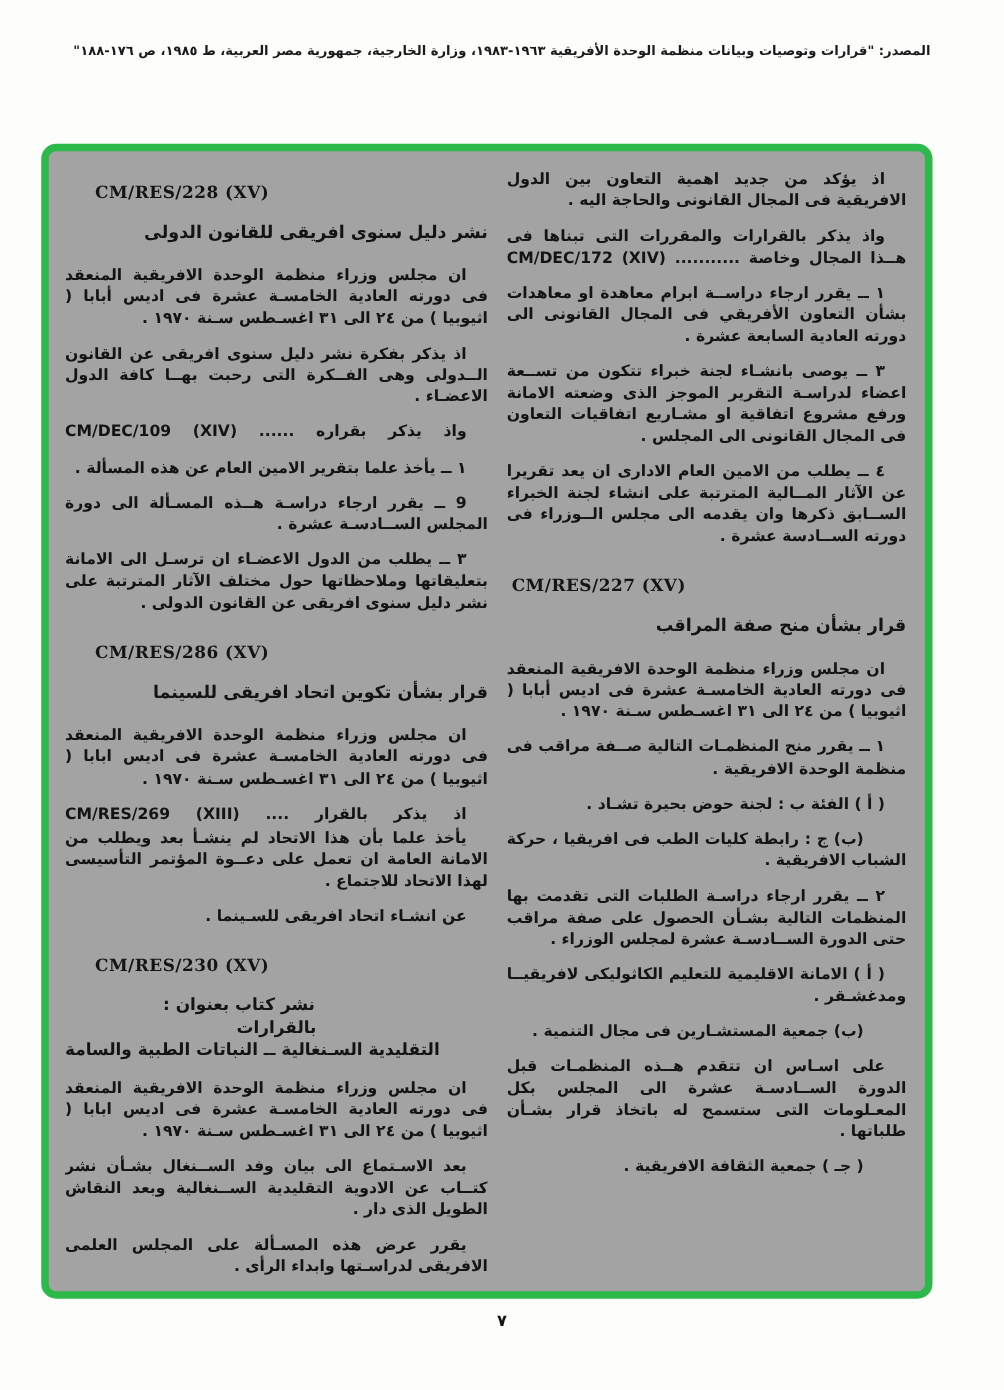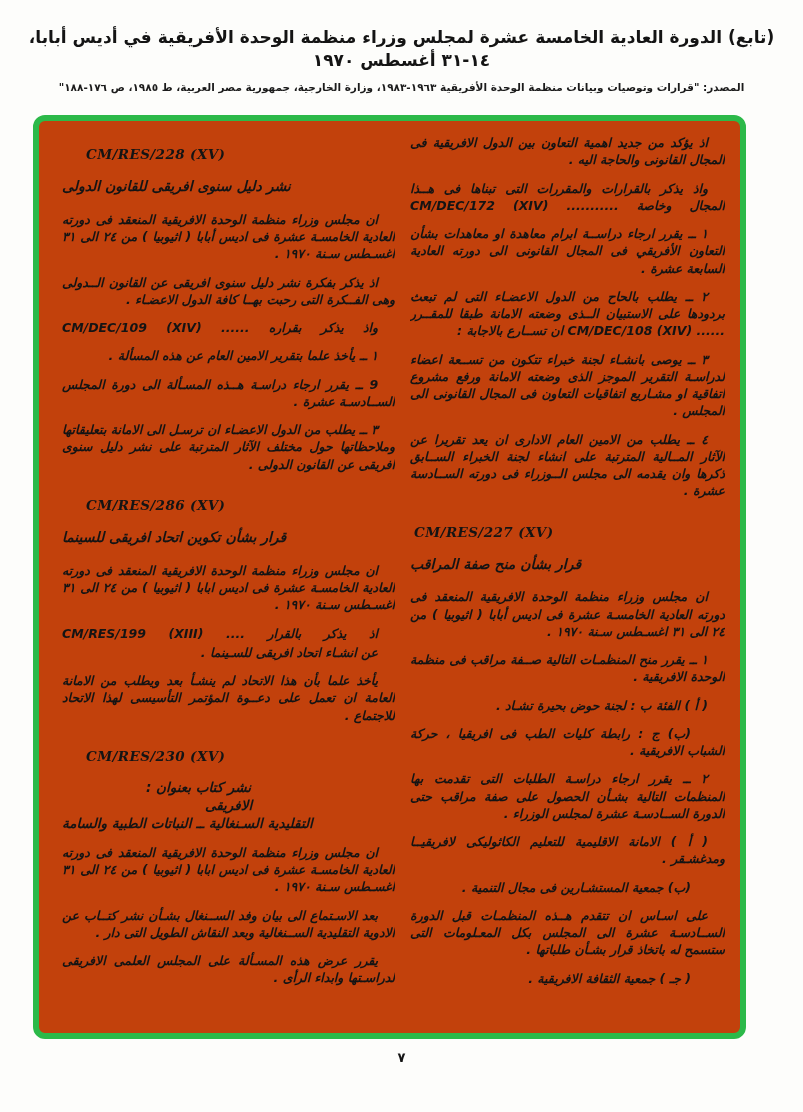--- a/index.html
+++ b/index.html
@@ -15,27 +15,26 @@
   .header { position:absolute; top:26px; left:20px; right:20px; text-align:center; direction:rtl; }
   .h-title { font-size:17px; font-weight:bold; line-height:1.35; }
   .h-source { margin-top:9px; font-size:10.5px; font-weight:bold; color:#1b1b1b; }
   
   .frame {
     position:absolute; left:33px; top:115px;
     width:713px; height:924px;
     box-sizing:border-box;
     border:6px solid #2cb949;
     border-radius:12px;
-    background:#c2410c;
+    background:#a3a3a3;
     display:flex;
     direction:rtl;
-    padding:13px 15px 8px 23px;
+    padding:13px 15px 8px 13px;
     gap:15px;
     overflow:hidden;
-    font-style:italic;
   }
   .col { direction:rtl; overflow:hidden; }
   .col-right { flex:0 0 47.5%; }
   .col-left  { flex:1 1 auto; }
   
   .para {
     margin:0 0 11px;
     font-size:12.5px;
     line-height:1.38;
     text-align:justify;
@@ -54,21 +53,21 @@
     font-weight:bold;
     letter-spacing:0.4px;
     margin:0 0 15px;
     white-space:nowrap;
   }
   .col-right .code { padding-left:4px; }
   .col-left  .code { padding-left:24px; }
   .res-title {
     font-size:14px;
     font-weight:bold;
-    text-align:left;
+    text-align:right;
     margin:0 0 15px;
     line-height:1.35;
   }
   .sec-gap { margin-top:24px; }
   .top-pad { margin-top:12px; }
   .book-title-1 { font-size:13.5px; font-weight:bold; text-align:center; padding-left:0; padding-right:60px; margin:0 0 2px; }
   .book-title-2 { font-size:13.5px; font-weight:bold; text-align:center; margin:0 0 2px; }
   .book-title-3 { font-size:13.5px; font-weight:bold; text-align:left; margin:0 0 13px; }
   
   .page-num {
@@ -76,31 +75,29 @@
     text-align:center;
     font-size:13px; font-weight:bold;
   }
 </style>
 </head>
 <body>
 
 <div class="screen">
 
   <div class="header">
-    <div class="h-title">(تابع) الدورة العادية الخامسة عشرة لمجلس وزراء منظمة الوحدة الأفريقية في أديس أبابا، ١٤-٣١ أغسطس ١٩٧٠</div>
     <div class="h-source">المصدر: "قرارات وتوصيات وبيانات منظمة الوحدة الأفريقية ١٩٦٣-١٩٨٣، وزارة الخارجية، جمهورية مصر العربية، ط ١٩٨٥، ص ١٧٦-١٨٨"</div>
   </div>
 
   <div class="frame">
 
     <div class="col col-right">
       <p class="para">اذ يؤكد من جديد اهمية التعاون بين الدول الافريقية فى المجال القانونى والحاجة اليه .</p>
       <p class="para spread">واذ يذكر بالقرارات والمقررات التى تبناها فى هــذا المجال وخاصة ........... ‎CM/DEC/172 (XIV)‎</p>
       <p class="para">١ ــ يقرر ارجاء دراســة ابرام معاهدة او معاهدات بشأن التعاون الأفريقي فى المجال القانونى الى دورته العادية السابعة عشرة .</p>
-      <p class="para">٢ ــ يطلب بالحاح من الدول الاعضـاء التى لم تبعث بردودها على الاستبيان الــذى وضعته الامانة طبقا للمقــرر ...... ‎CM/DEC/108 (XIV)‎ ان تســارع بالاجابة :</p>
       <p class="para">٣ ــ يوصى بانشـاء لجنة خبراء تتكون من تســعة اعضاء لدراسـة التقرير الموجز الذى وضعته الامانة ورفع مشروع اتفاقية او مشـاريع اتفاقيات التعاون فى المجال القانونى الى المجلس .</p>
       <p class="para">٤ ــ يطلب من الامين العام الادارى ان يعد تقريرا عن الآثار المــالية المترتبة على انشاء لجنة الخبراء الســابق ذكرها وان يقدمه الى مجلس الــوزراء فى دورته الســادسة عشرة .</p>
 
       <div class="code sec-gap">CM/RES/227 (XV)</div>
       <h2 class="res-title">قرار بشأن منح صفة المراقب</h2>
       <p class="para">ان مجلس وزراء منظمة الوحدة الافريقية المنعقد فى دورته العادية الخامسـة عشرة فى اديس أبابا ( اثيوبيا ) من ٢٤ الى ٣١ اغسـطس سـنة ١٩٧٠ .</p>
       <p class="para">١ ــ يقرر منح المنظمـات التالية صــفة مراقب فى منظمة الوحدة الافريقية .</p>
       <p class="para">( أ ) الفئة ب : لجنة حوض بحيرة تشـاد .</p>
       <p class="para indent2">(ب) ج : رابطة كليات الطب فى افريقيا ، حركة الشباب الافريقية .</p>
       <p class="para">٢ ــ يقرر ارجاء دراسـة الطلبات التى تقدمت بها المنظمات التالية بشـأن الحصول على صفة مراقب حتى الدورة الســادسـة عشرة لمجلس الوزراء .</p>
@@ -116,30 +113,30 @@
       <p class="para">ان مجلس وزراء منظمة الوحدة الافريقية المنعقد فى دورته العادية الخامسـة عشرة فى اديس أبابا ( اثيوبيا ) من ٢٤ الى ٣١ اغسـطس سـنة ١٩٧٠ .</p>
       <p class="para">اذ يذكر بفكرة نشر دليل سنوى افريقى عن القانون الــدولى وهى الفــكرة التى رحبت بهــا كافة الدول الاعضـاء .</p>
       <p class="para spread">واذ يذكر بقراره ...... ‎CM/DEC/109 (XIV)‎</p>
       <p class="para">١ ــ يأخذ علما بتقرير الامين العام عن هذه المسألة .</p>
       <p class="para">9 ــ يقرر ارجاء دراسـة هــذه المسـألة الى دورة المجلس الســادسـة عشرة .</p>
       <p class="para">٣ ــ يطلب من الدول الاعضـاء ان ترسـل الى الامانة بتعليقاتها وملاحظاتها حول مختلف الآثار المترتبة على نشر دليل سنوى افريقى عن القانون الدولى .</p>
 
       <div class="code sec-gap">CM/RES/286 (XV)</div>
       <h2 class="res-title">قرار بشأن تكوين اتحاد افريقى للسينما</h2>
       <p class="para">ان مجلس وزراء منظمة الوحدة الافريقية المنعقد فى دورته العادية الخامسـة عشرة فى اديس ابابا ( اثيوبيا ) من ٢٤ الى ٣١ اغسـطس سـنة ١٩٧٠ .</p>
-      <p class="para spread mb2">اذ يذكر بالقرار .... ‎CM/RES/199 (XIII)‎</p>
+      <p class="para spread mb2">اذ يذكر بالقرار .... ‎CM/RES/269 (XIII)‎</p>
+      <p class="para">يأخذ علما بأن هذا الاتحاد لم ينشـأ بعد ويطلب من الامانة العامة ان تعمل على دعــوة المؤتمر التأسيسى لهذا الاتحاد للاجتماع .</p>
       <p class="para">عن انشـاء اتحاد افريقى للسـينما .</p>
-      <p class="para">يأخذ علما بأن هذا الاتحاد لم ينشـأ بعد ويطلب من الامانة العامة ان تعمل على دعــوة المؤتمر التأسيسى لهذا الاتحاد للاجتماع .</p>
 
       <div class="code sec-gap">CM/RES/230 (XV)</div>
       <div class="book-title-1">نشر كتاب بعنوان :</div>
-      <div class="book-title-2">الافريقى</div>
+      <div class="book-title-2">بالقرارات</div>
       <div class="book-title-3">التقليدية السـنغالية ــ النباتات الطبية والسامة</div>
       <p class="para">ان مجلس وزراء منظمة الوحدة الافريقية المنعقد فى دورته العادية الخامسـة عشرة فى اديس ابابا ( اثيوبيا ) من ٢٤ الى ٣١ اغسـطس سـنة ١٩٧٠ .</p>
-      <p class="para">بعد الاسـتماع الى بيان وفد الســنغال بشـأن نشر كتــاب عن الادوية التقليدية الســنغالية وبعد النقاش الطويل التى دار .</p>
+      <p class="para">بعد الاسـتماع الى بيان وفد الســنغال بشـأن نشر كتــاب عن الادوية التقليدية الســنغالية وبعد النقاش الطويل الذى دار .</p>
       <p class="para closing">يقرر عرض هذه المسـألة على المجلس العلمى الافريقى لدراسـتها وابداء الرأى .</p>
     </div>
 
   </div>
 
   <div class="page-num">٧</div>
 
 </div>
 
 </body></html>

